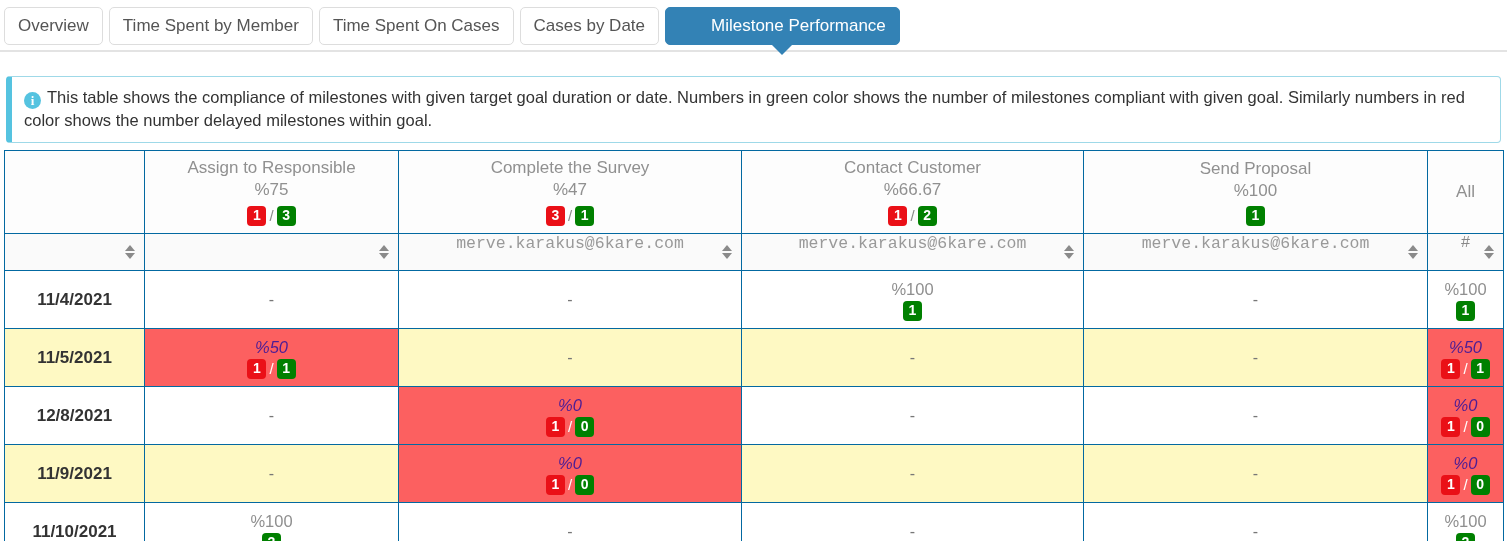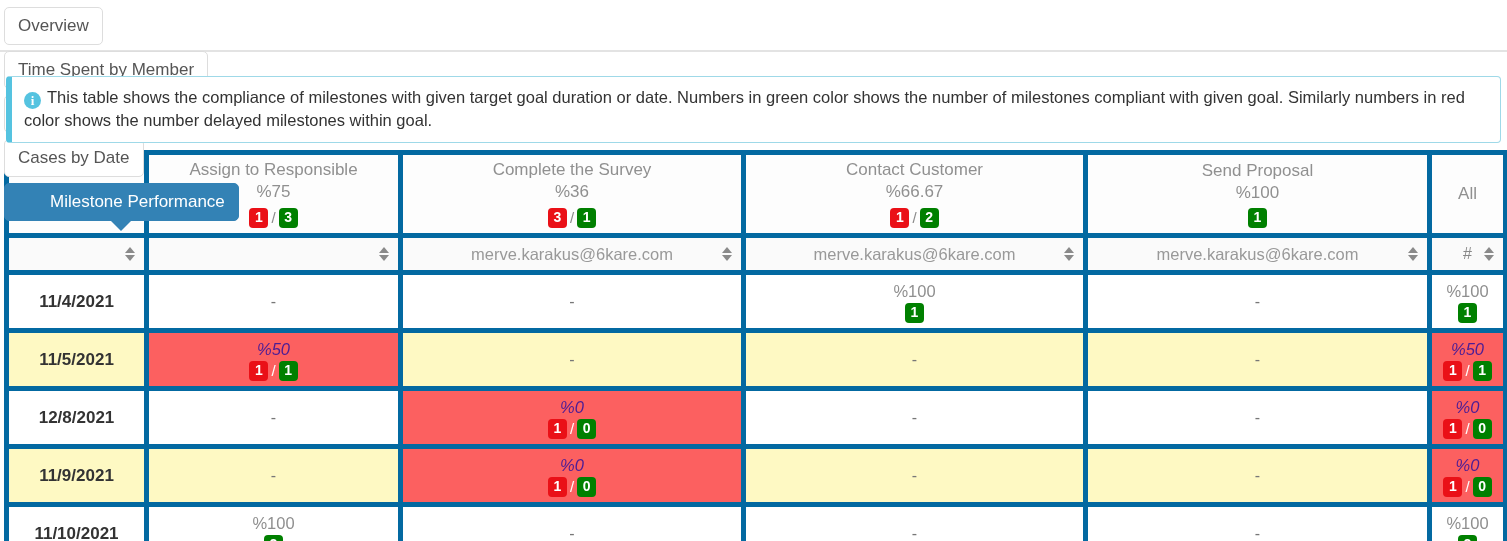--- a/index.html
+++ b/index.html
@@ -16,21 +16,20 @@
   .tabbar {
     position: relative;
     height: 52px;
     padding: 7px 0 0 4px;
     border-bottom: 2px solid #e3e3e3;
     background: #ffffff;
     display: flex;
     align-items: flex-start;
     gap: 6px;
     overflow: visible;
-    flex-direction: column;
   }
   .tab {
     display: inline-block;
     padding: 7px 13px 8px 13px;
     font-size: 17px;
     line-height: 21px;
     color: #555555;
     background: #ffffff;
     border: 1px solid #dddddd;
     border-radius: 5px;
@@ -87,21 +86,21 @@
   
   .table-wrap { padding: 0 4px; }
   table.mp {
     width: 1499px;
     border-collapse: collapse;
     table-layout: fixed;
     font-size: 16px;
     color: #333;
   }
   table.mp th, table.mp td {
-    border: 5px solid #0369a1;
+    border: 1px solid #0369a1;
     vertical-align: middle;
   }
 
   
   .hrow th {
     height: 83px;
     text-align: center;
     font-weight: normal;
     color: #909090;
     font-size: 17px;
@@ -116,23 +115,24 @@
 
   
   .srow th {
     height: 37px;
     background: #fafafa;
     font-weight: normal;
     padding: 0 8px;
     position: relative;
   }
   .sinner {
-    display:flex; align-items:center; justify-content:center;
+    display:flex; align-items:flex-start; justify-content:center;
     height: 100%; width:100%;
     position: relative;
+    font-family: Liberation Mono, monospace;
   }
   .semail {
     color: #999999;
     font-size: 16.5px;
     font-weight: normal;
     white-space: nowrap;
     overflow: hidden;
     text-overflow: ellipsis;
   }
   .shash { color:#888888; font-size: 16px; }
@@ -212,21 +212,21 @@
       <thead>
         <tr class="hrow" id="hrow">
             <th class="blank"></th>
             <th>
               <span class="htitle">Assign to Responsible</span>
               <span class="hpct">%75</span>
               <span class="hbadges"><span class="badge r">1</span><span class="sep">/</span><span class="badge g">3</span></span>
             </th>
             <th>
               <span class="htitle">Complete the Survey</span>
-              <span class="hpct">%36</span>
+              <span class="hpct">%47</span>
               <span class="hbadges"><span class="badge r">3</span><span class="sep">/</span><span class="badge g">1</span></span>
             </th>
             <th>
               <span class="htitle">Contact Customer</span>
               <span class="hpct">%66.67</span>
               <span class="hbadges"><span class="badge r">1</span><span class="sep">/</span><span class="badge g">2</span></span>
             </th>
             <th>
               <span class="htitle">Send Proposal</span>
               <span class="hpct">%100</span>

